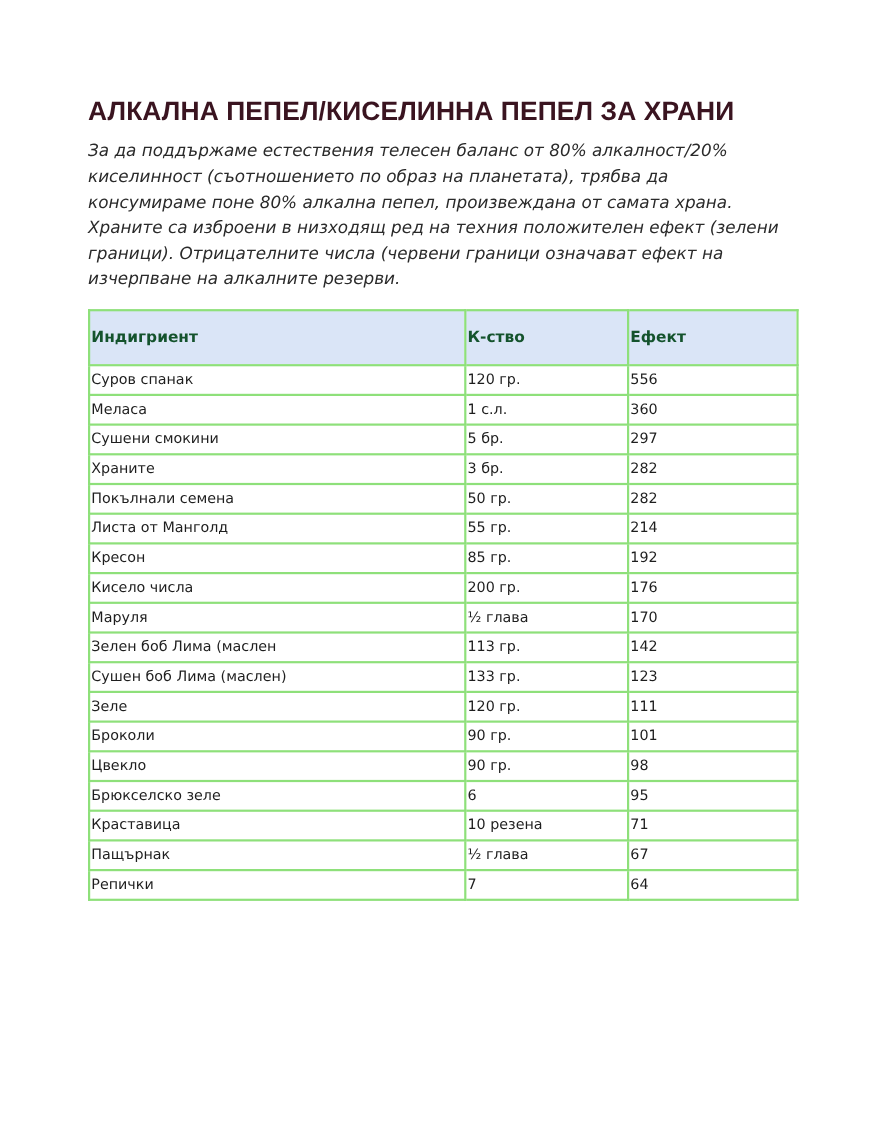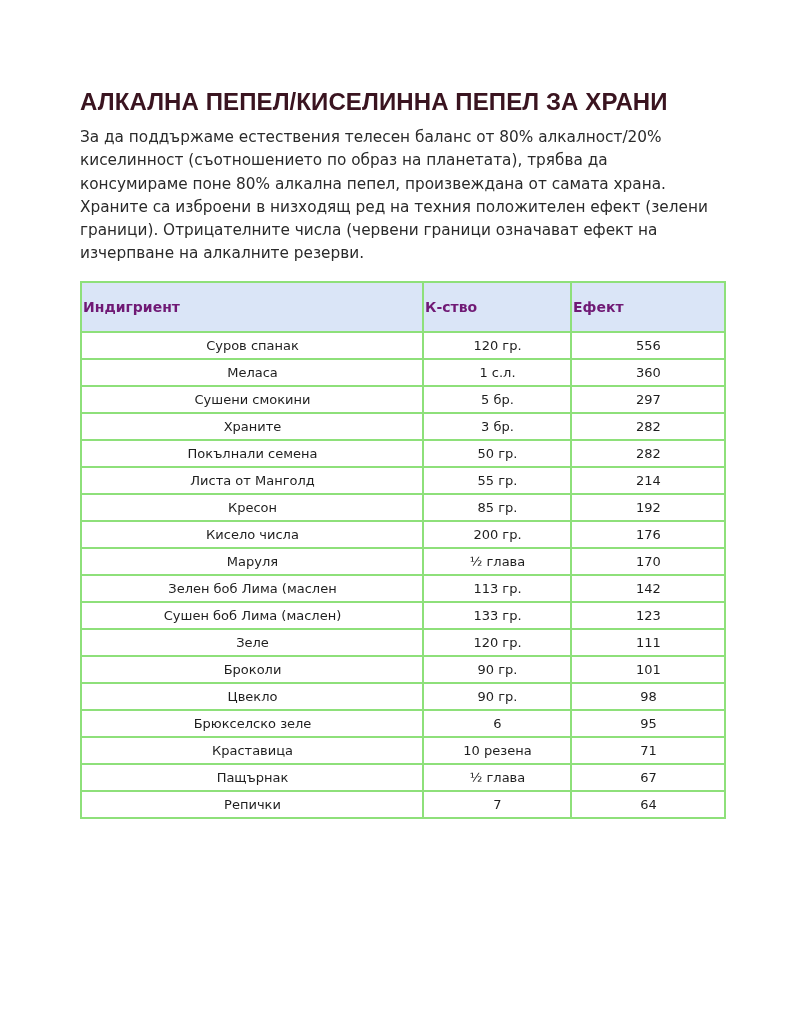--- a/index.html
+++ b/index.html
@@ -31,20 +31,21 @@
       line-height: 28px;
       white-space: nowrap;
     }
     .intro {
       margin: 10px 0 0 0;
       font-family: "DejaVu Sans", sans-serif;
       font-size: 15.3px;
       line-height: 23.3px;
       color: #2a2a2a;
       width: 640px;
+      font-style: italic;
     }
     table.data {
       position: absolute;
       left: 80px;
       top: 281px;
       width: 644px;
       border-collapse: collapse;
       table-layout: fixed;
       font-family: "DejaVu Sans", sans-serif;
     }
@@ -54,28 +55,27 @@
       padding: 0 0 0 1px;
       vertical-align: middle;
       white-space: nowrap;
       overflow: hidden;
     }
     table.data thead th {
       background: #dae5f7;
       height: 48px;
       font-weight: bold;
       font-size: 14px;
-      color: #701a75;
+      color: #14532d;
     }
     table.data tbody td {
       height: 25px;
       font-size: 13px;
       color: #1e1e1e;
       background: #ffffff;
-      text-align: center;
     }
     col.c1 { width: 342px; }
     col.c2 { width: 148px; }
     col.c3 { width: 154px; }
   </style>
 </head>
 <body>
 
 <div class="page">
   <h1 class="title">АЛКАЛНА ПЕПЕЛ/КИСЕЛИННА ПЕПЕЛ ЗА ХРАНИ</h1>

